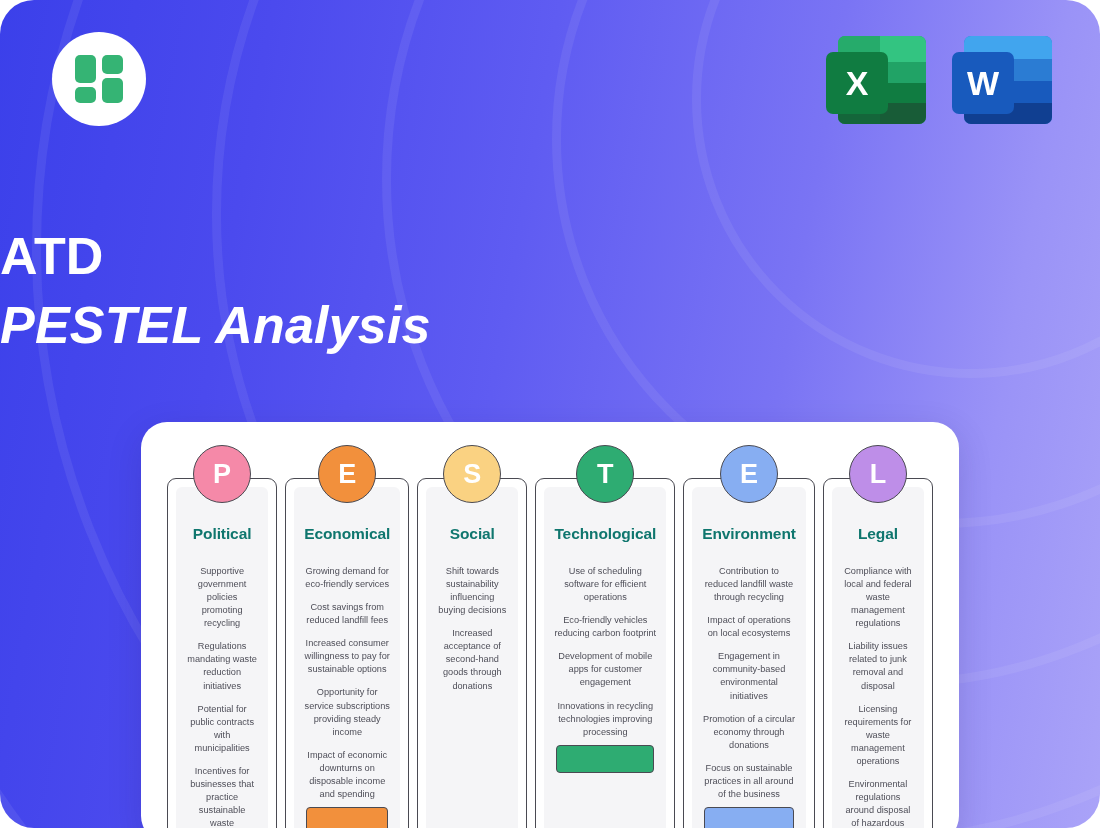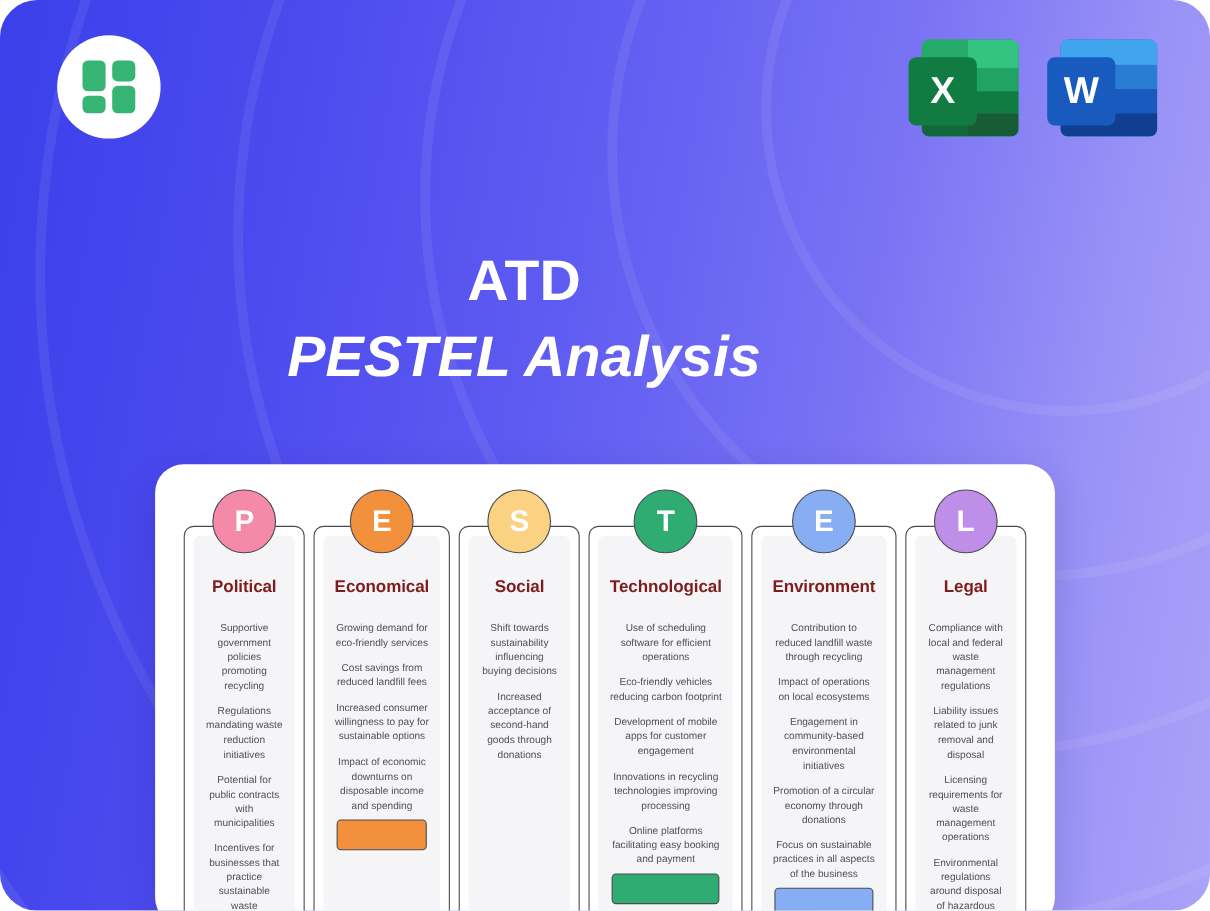--- a/index.html
+++ b/index.html
@@ -56,21 +56,21 @@
   .obadge{
     position:absolute;left:0;top:22px;width:62px;height:62px;border-radius:7px;
     display:flex;align-items:center;justify-content:center;
     color:#fff;font-weight:bold;font-size:34px;line-height:1;
   }
   .xl .obadge{background:#107c41;}
   .wd .obadge{background:#185abd;}
 
   
   .title{
-    position:absolute;left:0;top:222px;width:953px;text-align:center;color:#fff;
+    position:absolute;left:0;top:222px;width:953px;text-align:left;color:#fff;
     font-size:52px;font-weight:bold;line-height:1.32;letter-spacing:.2px;
   }
   .title .l2{display:block;font-style:italic;}
 
   
   .card{
     position:absolute;left:141px;top:422px;width:818px;height:420px;
     background:#fff;border-radius:26px;
     box-shadow:0 10px 34px rgba(30,26,90,.16);
     padding:0;box-sizing:border-box;overflow:hidden;
@@ -91,21 +91,21 @@
     display:flex;flex-direction:column;overflow:hidden;
   }
   .badge{
     position:absolute;left:50%;top:-34px;transform:translateX(-50%);
     width:56px;height:56px;border-radius:50%;
     border:1.6px solid #4a4a52;
     display:flex;align-items:center;justify-content:center;
     color:#fff;font-size:27px;font-weight:bold;line-height:1;z-index:5;
   }
   .heading{
-    text-align:center;font-size:15.5px;font-weight:bold;color:#7f1d1d;
+    text-align:center;font-size:15.5px;font-weight:bold;color:#0f766e;
     margin:16px 0 22px;letter-spacing:-.1px;
   }
   .points{display:flex;flex-direction:column;gap:10px;}
   .point{font-size:9.2px;line-height:1.42;color:#4e4e58;text-align:center;}
   .footbar{
     height:26px;margin:6px 2px 0;border:1.6px solid #4a4a52;border-radius:4px;
   }
 </style>
 </head>
 <body>
@@ -176,20 +176,21 @@
           </div>
         </div>
         <div class="col">
           <div class="colbox">
             <div class="inner">
               <div class="heading">Economical</div>
               <div class="points">
                 <div class="point">Growing demand for eco-friendly services</div>
                 <div class="point">Cost savings from reduced landfill fees</div>
                 <div class="point">Increased consumer willingness to pay for sustainable options</div>
+                <div class="point">Opportunity for service subscriptions providing steady income</div>
                 <div class="point">Impact of economic downturns on disposable income and spending</div>
               </div>
               <div class="footbar" style="background: rgb(242, 144, 60);"></div>
             </div>
             <div class="badge" style="background: rgb(242, 144, 60);">E</div>
           </div>
         </div>
         <div class="col">
           <div class="colbox">
             <div class="inner">
@@ -204,37 +205,36 @@
         </div>
         <div class="col">
           <div class="colbox">
             <div class="inner">
               <div class="heading">Technological</div>
               <div class="points">
                 <div class="point">Use of scheduling software for efficient operations</div>
                 <div class="point">Eco-friendly vehicles reducing carbon footprint</div>
                 <div class="point">Development of mobile apps for customer engagement</div>
                 <div class="point">Innovations in recycling technologies improving processing</div>
-                <div class="point">Online platforms facilitating easy booking and payment</div>
               </div>
               <div class="footbar" style="background: rgb(46, 172, 114);"></div>
             </div>
             <div class="badge" style="background: rgb(46, 172, 114);">T</div>
           </div>
         </div>
         <div class="col">
           <div class="colbox">
             <div class="inner">
               <div class="heading">Environment</div>
               <div class="points">
                 <div class="point">Contribution to reduced landfill waste through recycling</div>
                 <div class="point">Impact of operations on local ecosystems</div>
                 <div class="point">Engagement in community-based environmental initiatives</div>
                 <div class="point">Promotion of a circular economy through donations</div>
-                <div class="point">Focus on sustainable practices in all aspects of the business</div>
+                <div class="point">Focus on sustainable practices in all around of the business</div>
               </div>
               <div class="footbar" style="background: rgb(135, 174, 242);"></div>
             </div>
             <div class="badge" style="background: rgb(135, 174, 242);">E</div>
           </div>
         </div>
         <div class="col">
           <div class="colbox">
             <div class="inner">
               <div class="heading">Legal</div>

